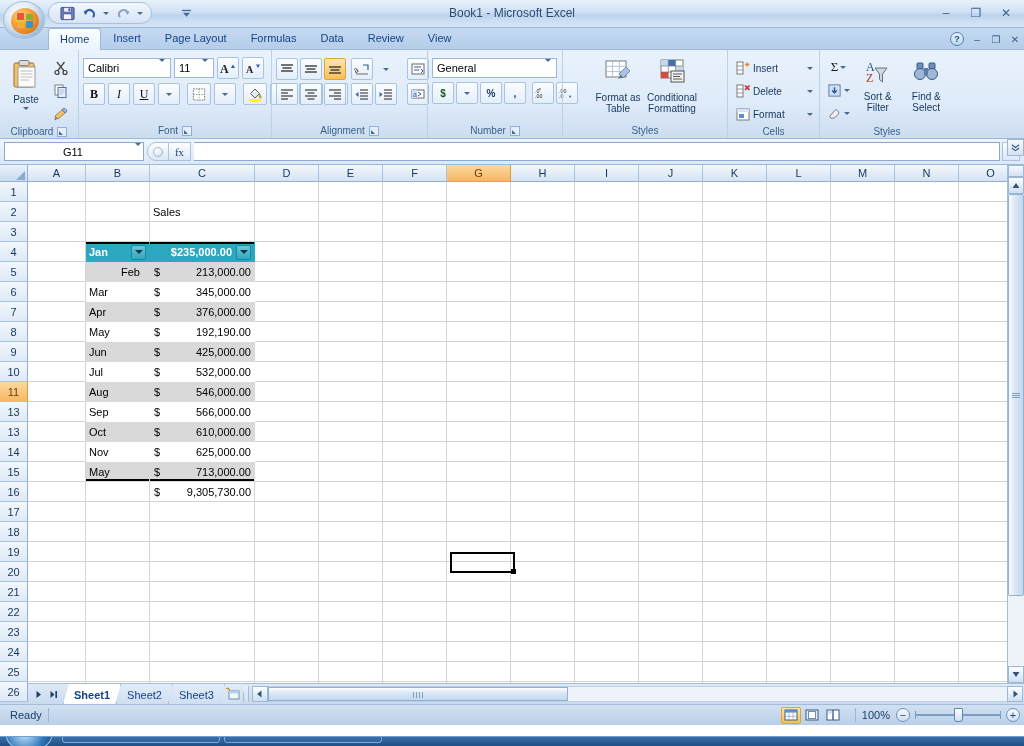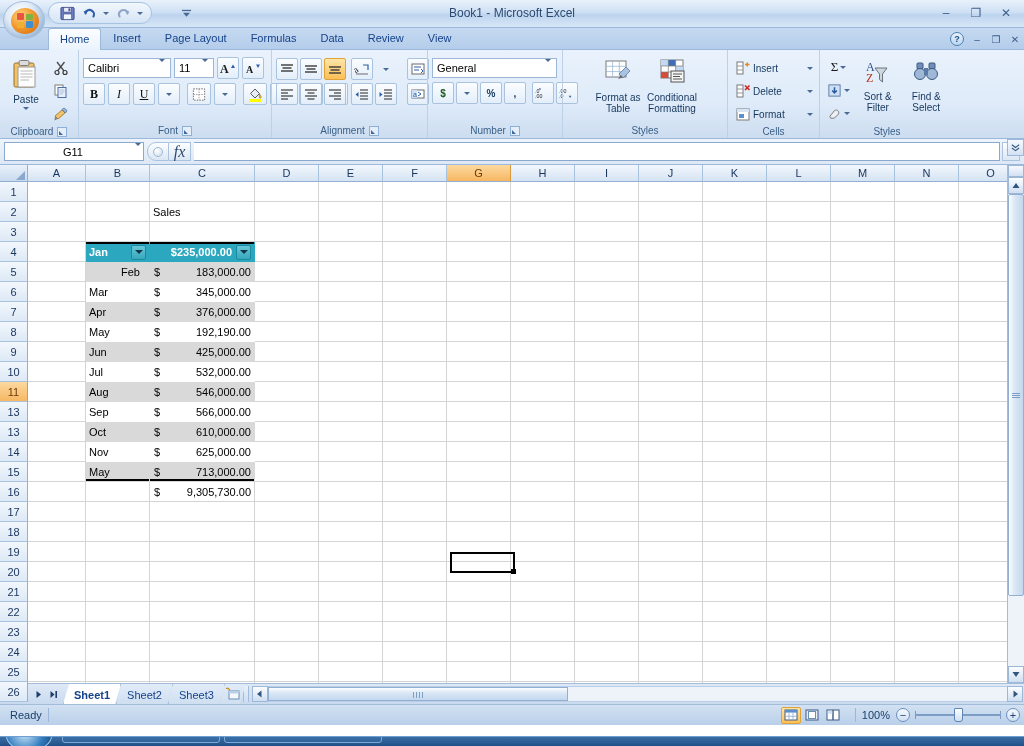--- a/index.html
+++ b/index.html
@@ -145,21 +145,21 @@
     width:140px; height:19px; background:#fff; border:1px solid #8ba9cc;
     display:flex; align-items:center; padding:0 2px 0 6px; font-size:11px;
   }
   .namebox .nb-val{ flex:1; text-align:center; }
   .fbar-btns{ display:flex; align-items:center; margin:0 3px; }
   .fbar-btn{
     width:22px;height:19px; display:flex;align-items:center;justify-content:center;
     border:1px solid #a9c2de; background:linear-gradient(to bottom,#fdfeff,#dbe7f5);
   }
   .fbar-btn.round-l{ border-radius:9px 0 0 9px; }
-  .fx { font-style:italic; font-family:"Liberation Serif", serif; font-size:16px; color:#2b4a72; }
+  .fx { font-family:"Liberation Serif", serif; font-size:11px; color:#2b4a72; }
   .finput{
     flex:1; height:19px; background:#fff; border:1px solid #8ba9cc; border-left:none;
     padding:0 4px; font-size:11px; display:flex; align-items:center;
   }
   .fbar-expand{ width:18px;height:19px;display:flex;align-items:center;justify-content:center;
     border:1px solid #a9c2de; background:linear-gradient(to bottom,#fdfeff,#dbe7f5); margin-left:2px;}
 
   
   .gridwrap { position:relative; height:518px; background:#fff; display:flex; }
   .colhead-row {
@@ -977,21 +977,21 @@
           <div class="gcell" style="width: 64px;"></div>
           <div class="gcell" style="width: 64px;"></div>
           <div class="gcell" style="width: 64px;"></div>
           <div class="gcell" style="width: 64px;"></div>
         </div>
         <div class="grow">
           <div class="gcell" style="width: 58px;"></div>
           <div class="gcell tbl-band" style="width: 64px; padding-left: 35px;">Feb</div>
           <div class="gcell tbl-band acct" style="width: 105px;">
             <span class="cur">$</span>
-            <span>183,000.00</span>
+            <span>213,000.00</span>
           </div>
           <div class="gcell" style="width: 64px;"></div>
           <div class="gcell" style="width: 64px;"></div>
           <div class="gcell" style="width: 64px;"></div>
           <div class="gcell" style="width: 64px;"></div>
           <div class="gcell" style="width: 64px;"></div>
           <div class="gcell" style="width: 64px;"></div>
           <div class="gcell" style="width: 64px;"></div>
           <div class="gcell" style="width: 64px;"></div>
           <div class="gcell" style="width: 64px;"></div>

